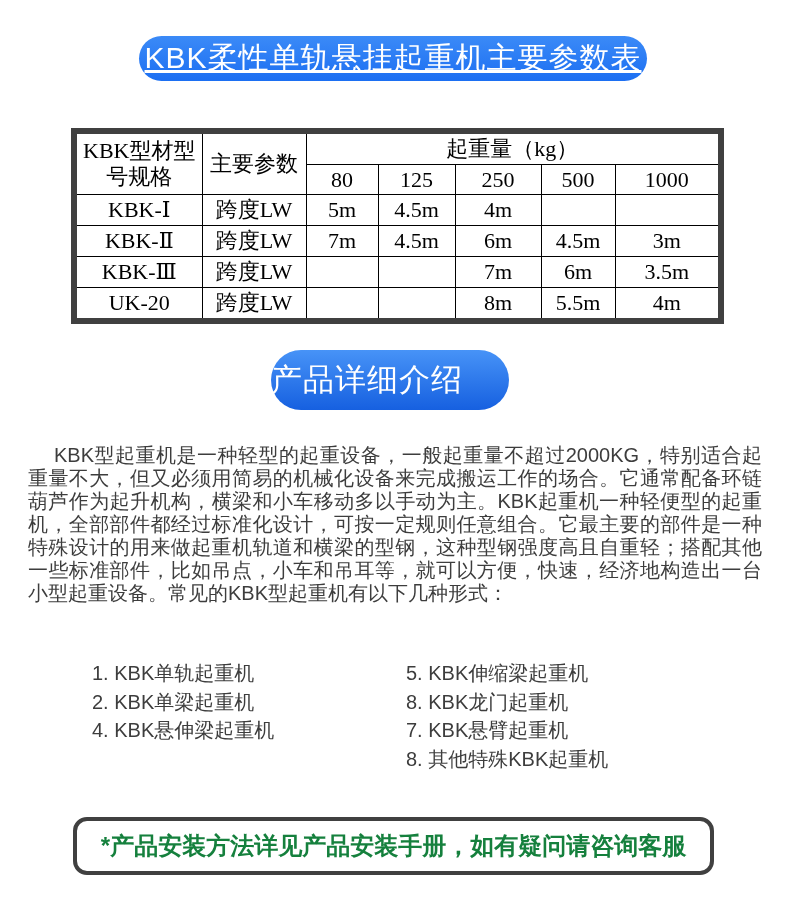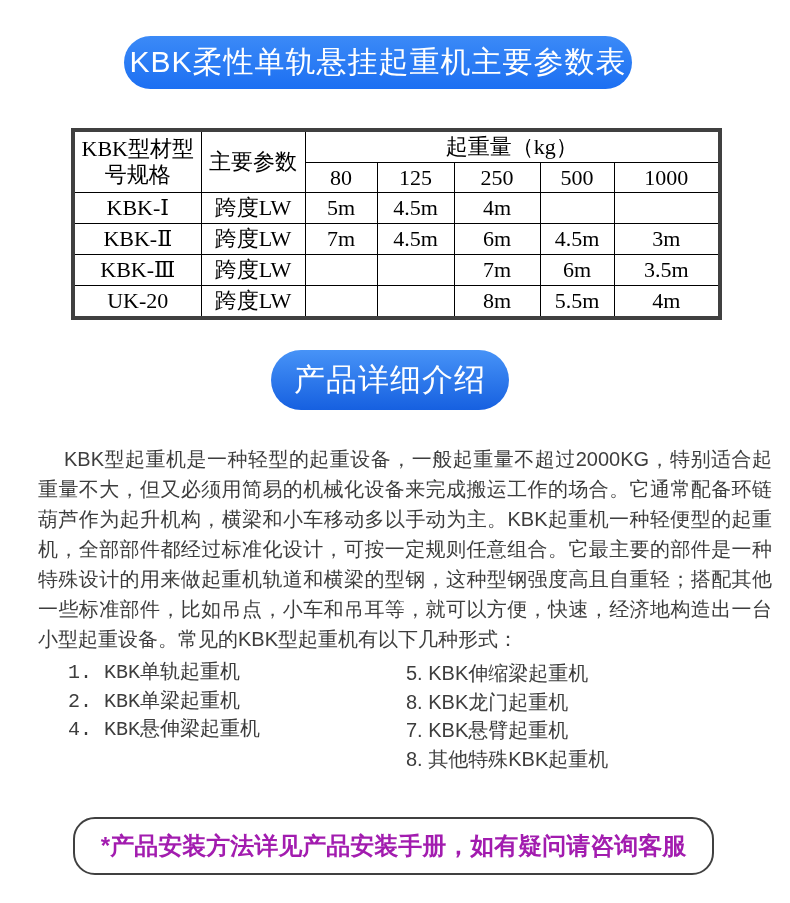--- a/index.html
+++ b/index.html
@@ -4,67 +4,67 @@
 <style>
   * { margin:0; padding:0; box-sizing:border-box; }
   html,body { background:#ffffff; }
   body { width:790px; height:903px; position:relative; overflow:hidden;
          font-family:"Liberation Sans", sans-serif; }
 
   .page { position:absolute; left:0; top:0; width:790px; height:903px; background:#ffffff; }
 
   
   .banner {
-    position:absolute; left:124px; top:36px; width:508px; height:53px;
+    position:absolute; left:139px; top:36px; width:508px; height:45px;
     border-radius:29px;
     background:linear-gradient(180deg,#3B8AF7 0%,#1C6FF2 100%);
     color:#ffffff; display:flex; align-items:center; justify-content:center;
-    font-size:30px; letter-spacing:1px; white-space:nowrap;
+    font-size:30px; letter-spacing:1px; white-space:nowrap;text-decoration:underline;
   }
 
   
   table.ptable {
     position:absolute; left:71px; top:128px; width:647px;
     border-collapse:collapse; table-layout:fixed;
     font-family:"Liberation Serif","DejaVu Serif",serif;
     font-size:22px; color:#000; text-align:center;
-    border:4px solid #404040;
+    border:6px solid #404040;
   }
   table.ptable td { border:1px solid #000; height:30px; vertical-align:middle; padding:0; overflow:hidden; white-space:nowrap; }
   table.ptable td.model-h { line-height:26px; font-size:22px; }
   table.ptable td.cap-title { height:31px; }
 
   
   .section-btn {
     position:absolute; left:271px; top:350px; width:238px; height:60px;
     border-radius:30px;
     background:linear-gradient(180deg,#4793F7 0%,#1660E0 100%);
-    color:#ffffff; display:flex; align-items:center; justify-content:center;
+    color:#ffffff; display:flex; align-items:center; 
     font-size:31px; letter-spacing:1px; white-space:nowrap;
   }
 
   
   .intro {
     position:absolute; left:28px; top:444px; width:734px;
-    font-size:20px; line-height:30px; color:#3d3d3d;
-    text-align:justify; text-indent:26px; word-break:break-all;margin-left:10px;
+    font-size:20px; line-height:23px; color:#3d3d3d;
+    text-align:justify; text-indent:26px; word-break:break-all;
   }
 
   
   .types-col { position:absolute; top:659px; list-style:none; }
-  .types-col.left  { left:68px;font-family:Liberation Mono, monospace; }
+  .types-col.left  { left:92px; }
   .types-col.right { left:406px; }
   .types-col li { font-size:20px; line-height:28.6px; color:#3d3d3d; white-space:nowrap; }
 
   
   .footer-note {
     position:absolute; left:73px; top:817px; width:641px; height:58px;
-    border:2px solid #404040; border-radius:22px; background:#ffffff;
+    border:4px solid #404040; border-radius:14px; background:#ffffff;
     display:flex; align-items:center; justify-content:center;
-    font-size:24px; color:#a21caf; font-weight:600; white-space:nowrap;
+    font-size:24px; color:#15803d; font-weight:600; white-space:nowrap;
   }
 </style>
 </head>
 <body>
 
 <div class="page">
 
   <div class="banner">
     <span>KBK柔性单轨悬挂起重机主要参数表</span>
   </div>

